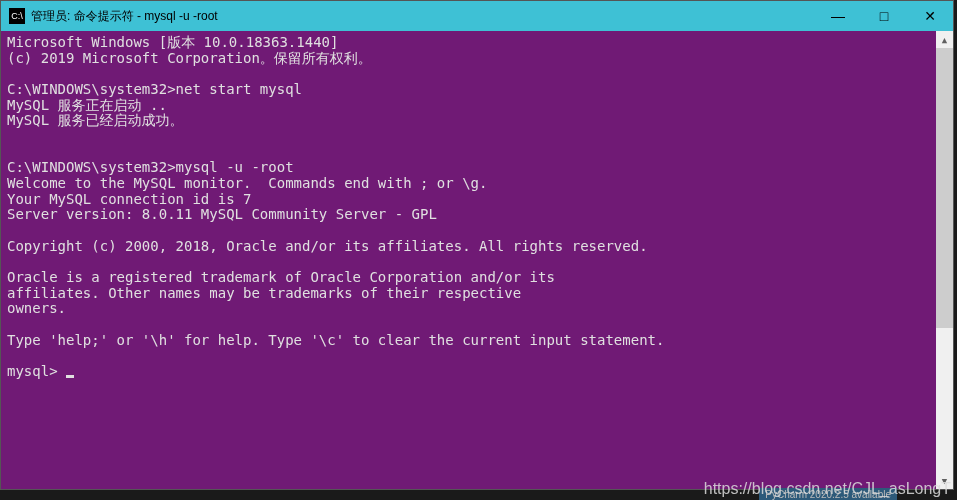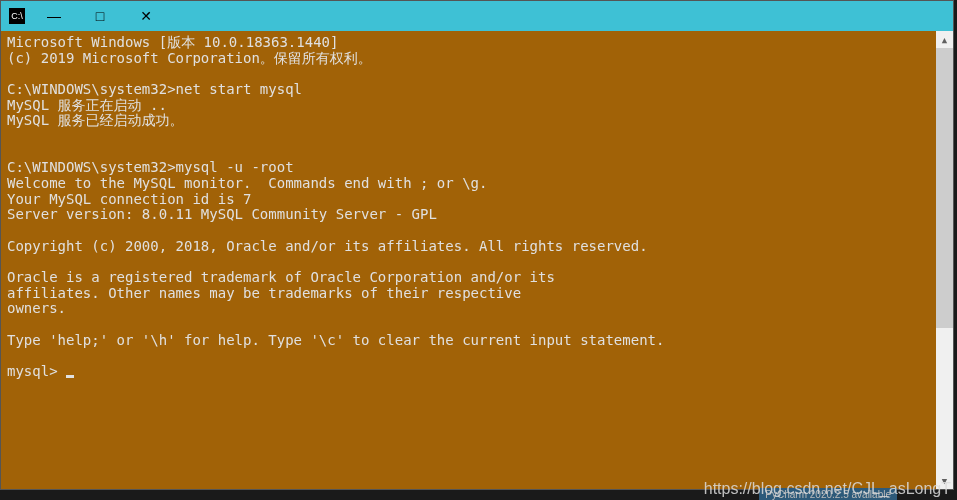--- a/index.html
+++ b/index.html
@@ -49,21 +49,21 @@
   display: flex;
   align-items: center;
   justify-content: center;
   color: #000;
   font-size: 14px;
   cursor: pointer;
 }
 .terminal {
   height: calc(100% - 30px);
   display: flex;
-  background: #a16207;
+  background: #701a75;
 }
 .terminal-content {
   flex: 1;
   padding: 4px 6px;
   color: #e0e0e0;
   font-size: 14px;
   line-height: 1.12;
   font-family: "NSimSun", "SimSun", "Consolas", monospace;
   white-space: pre;
   overflow: hidden;
@@ -126,20 +126,21 @@
 }
 </style>
 </head>
 <body>
 
 <div class="window">
   <div class="titlebar">
     <div class="titlebar-icon">
       <span>C:\</span>
     </div>
+    <div class="titlebar-text">管理员: 命令提示符 - mysql  -u -root</div>
     <div class="window-controls">
       <div class="win-btn">—</div>
       <div class="win-btn">□</div>
       <div class="win-btn close">✕</div>
     </div>
   </div>
   <div class="terminal">
     <div class="terminal-content"><span>Microsoft Windows [版本 10.0.18363.1440]</span>
 <span>(c) 2019 Microsoft Corporation。保留所有权利。</span>
 <span></span>

